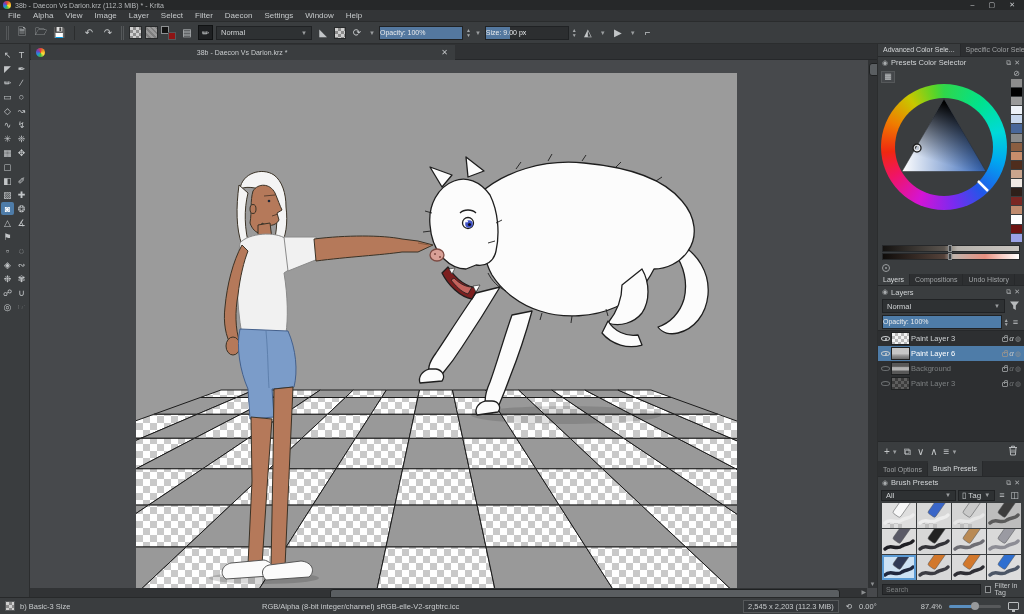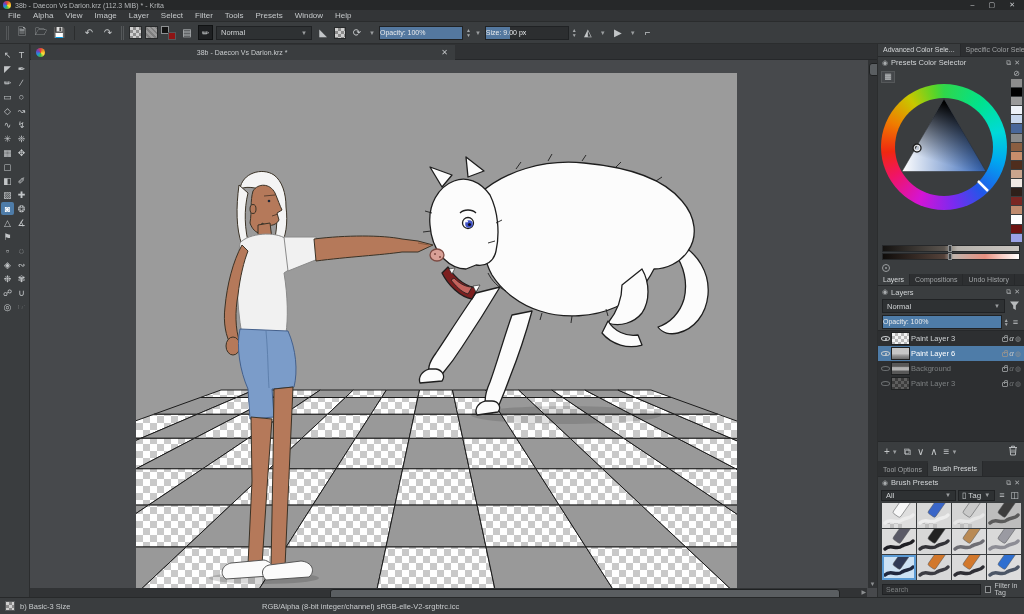--- a/index.html
+++ b/index.html
@@ -178,22 +178,22 @@
   </div>
 
   <div class="menubar" id="menubar">
       <span class="mi">File</span>
       <span class="mi">Alpha</span>
       <span class="mi">View</span>
       <span class="mi">Image</span>
       <span class="mi">Layer</span>
       <span class="mi">Select</span>
       <span class="mi">Filter</span>
-      <span class="mi">Tools</span>
-      <span class="mi">Presets</span>
+      <span class="mi">Daecon</span>
+      <span class="mi">Settings</span>
       <span class="mi">Window</span>
       <span class="mi">Help</span>
     </div>
 
   <div class="toolbar">
     <span class="grip"></span>
     <span class="tb-btn">🗎</span>
     <span class="tb-btn">🗁</span>
     <span class="tb-btn">💾</span>
     <span class="tb-sep"></span>
@@ -707,14 +707,26 @@
       <input placeholder="Search" style="">
       <span class="cbx"></span>
       <span class="cbx-lbl">Filter in Tag</span>
     </div>
   </div>
 
   <div class="statusbar">
     <span class="sb-checker checker"></span>
     <span>b) Basic-3 Size</span>
     <span class="sb-colorspace">RGB/Alpha (8-bit integer/channel)  sRGB-elle-V2-srgbtrc.icc</span>
+    <span class="sb-right">
+      <span class="dims-box">2,545 x 2,203 (112.3 MiB)</span>
+      <span>⟲</span>
+      <span>0.00°</span>
+      <span style="width:30px"></span>
+      <span>87.4%</span>
+      <span class="zoom-slider">
+        <span class="zfill"></span>
+          <span class="zhandle"></span>
+      </span>
+      <span class="i-monitor"></span>
+    </span>
   </div>
 </div>
 
 </body></html>

